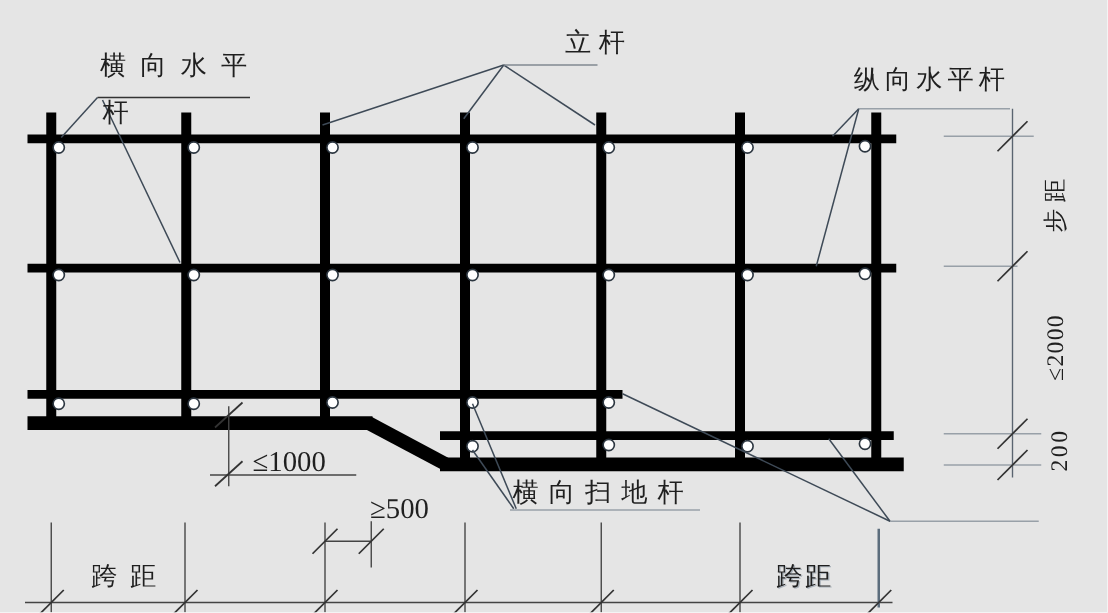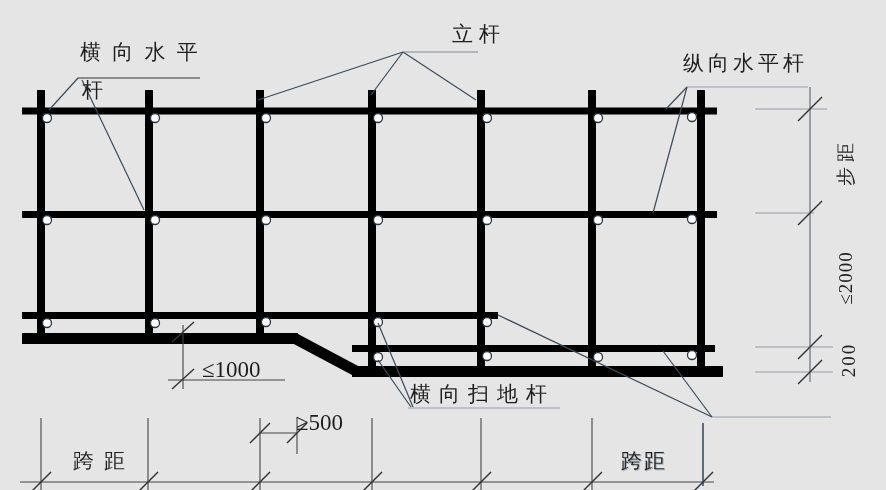--- a/index.html
+++ b/index.html
@@ -145,21 +145,21 @@
 
   <div class="lbl f21" style="left:412px;top:24px;letter-spacing:6px;margin-left:40px;">立杆</div>
 
   <div class="lbl f21" style="left:410px;top:384px;letter-spacing:8px;">横向扫地杆</div>
 
   <div class="lbl f21" style="left:683px;top:53px;letter-spacing:4px;">纵向水平杆</div>
 
 
   <div class="lbl f23" style="left:202px;top:358px;">≤1000</div>
 
-  <div class="lbl f23" style="left:296px;top:411px;">≥500</div>
+  <div class="lbl f23" style="left:296px;top:395px;">≥500</div>
 
   <div class="lbl f21" style="left:73px;top:451px;letter-spacing:10px;">跨距</div>
 
   <div class="lbl f21" style="left:621px;top:451px;letter-spacing:2px;text-shadow:1px 1px 0 #aab2ba;">跨距</div>
 
   <div class="rot f19" style="left:845px;top:162px;letter-spacing:5px;">步距</div>
 
   <div class="rot f19" style="left:845px;top:278px;letter-spacing:1px;">≤2000</div>
 
   <div class="rot f19" style="left:848px;top:360px;letter-spacing:2px;">200</div>

